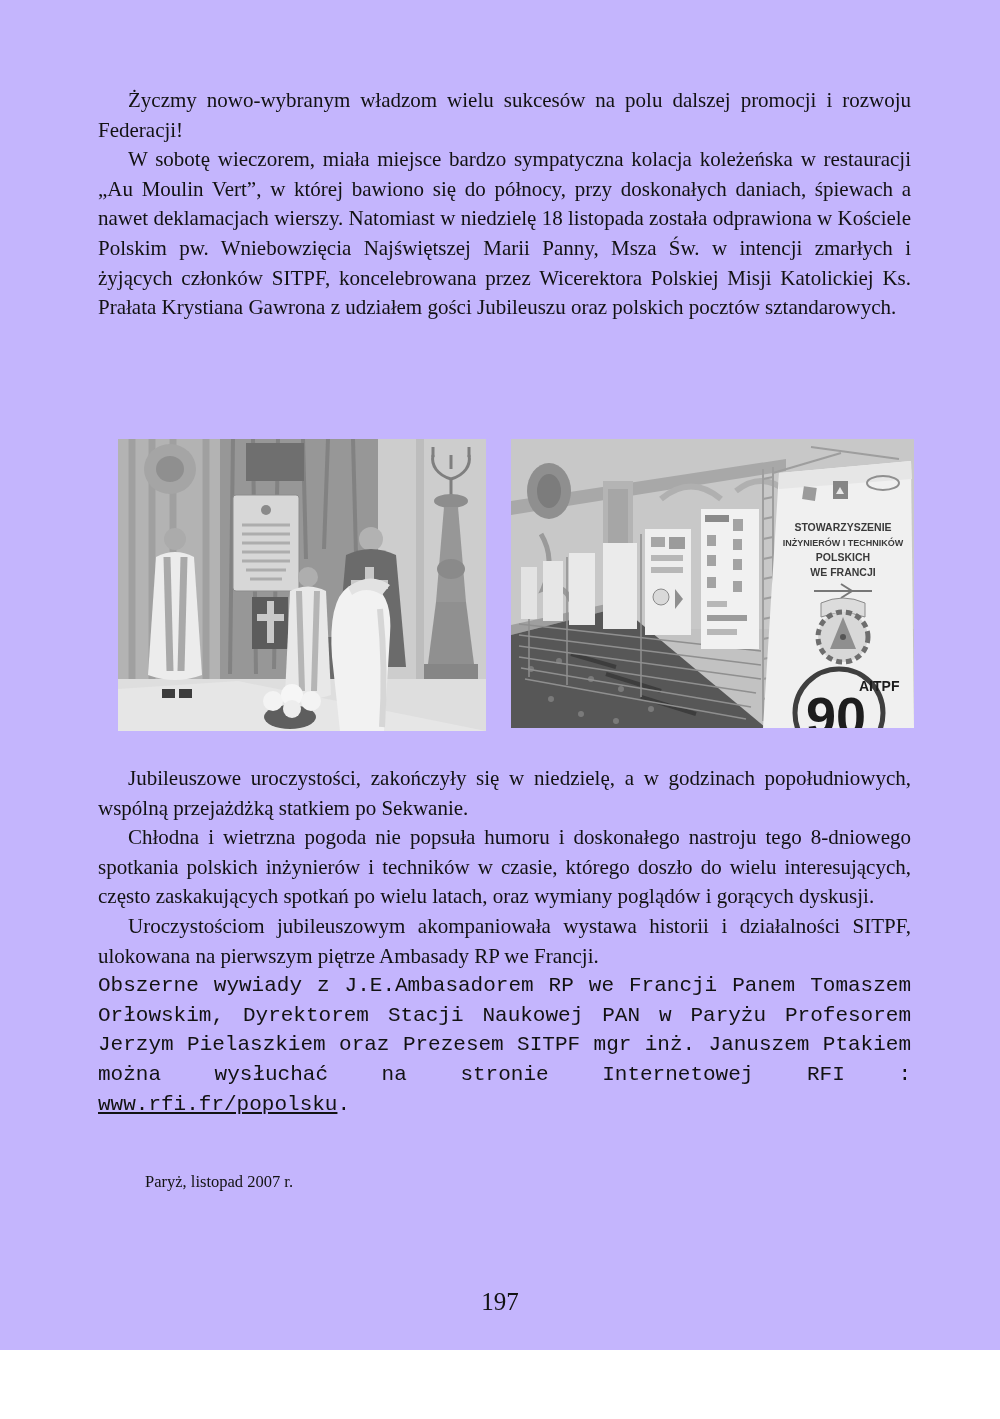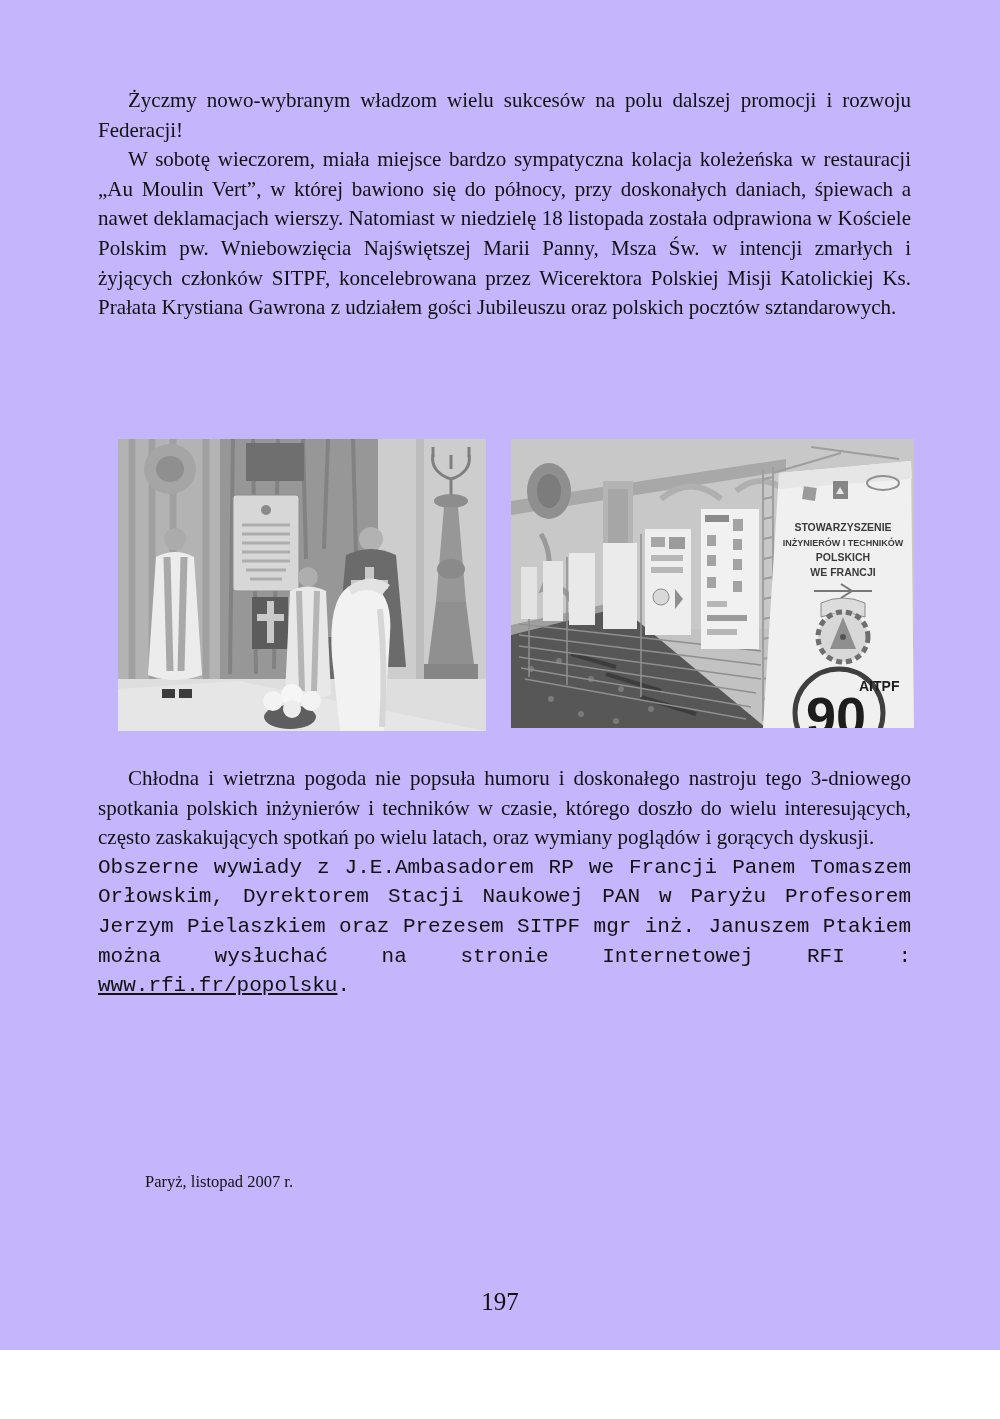--- a/index.html
+++ b/index.html
@@ -255,21 +255,23 @@
       </g>
       <g>
         <circle cx="328" cy="274" r="44" fill="none" stroke="#3f3f3f" stroke-width="5"></circle>
         <text class="svg-big" x="348" y="252" font-size="14">AITPF</text>
         <text class="svg-big" x="295" y="296" font-size="54">90</text>
       </g>
     </svg>
   </figure>
 
   <section class="text-block bottom">
-    <p class="para">Chłodna i wietrzna pogoda nie popsuła humoru i doskonałego nastroju tego 3-dniowego spotkania polskich inżynierów i techników w czasie, którego doszło do wielu interesujących, często zaskakujących spotkań po wielu latach, oraz wymiany poglądów i gorących dyskusji.</p>
+    <p class="para">Jubileuszowe uroczystości, zakończyły się w niedzielę, a w godzinach popołudniowych, wspólną przejażdżką statkiem po Sekwanie.</p>
+    <p class="para">Chłodna i wietrzna pogoda nie popsuła humoru i doskonałego nastroju tego 8-dniowego spotkania polskich inżynierów i techników w czasie, którego doszło do wielu interesujących, często zaskakujących spotkań po wielu latach, oraz wymiany poglądów i gorących dyskusji.</p>
+    <p class="para">Uroczystościom jubileuszowym akompaniowała wystawa historii i działalności SITPF, ulokowana na pierwszym piętrze Ambasady RP we Francji.</p>
     <p class="para no-indent"><span>Obszerne wywiady z J.E.Ambasadorem RP we Francji Panem Tomaszem Orłowskim, Dyrektorem Stacji Naukowej PAN w Paryżu Profesorem Jerzym Pielaszkiem oraz Prezesem SITPF mgr inż. Januszem Ptakiem można wysłuchać na stronie Internetowej RFI : </span><a class="doc-link" href="#">www.rfi.fr/popolsku</a><span>.</span></p>
   </section>
 
   <p class="dateline">Paryż, listopad 2007 r.</p>
 
   <div class="page-number">197</div>
 
 </div>
 
 </body></html>

